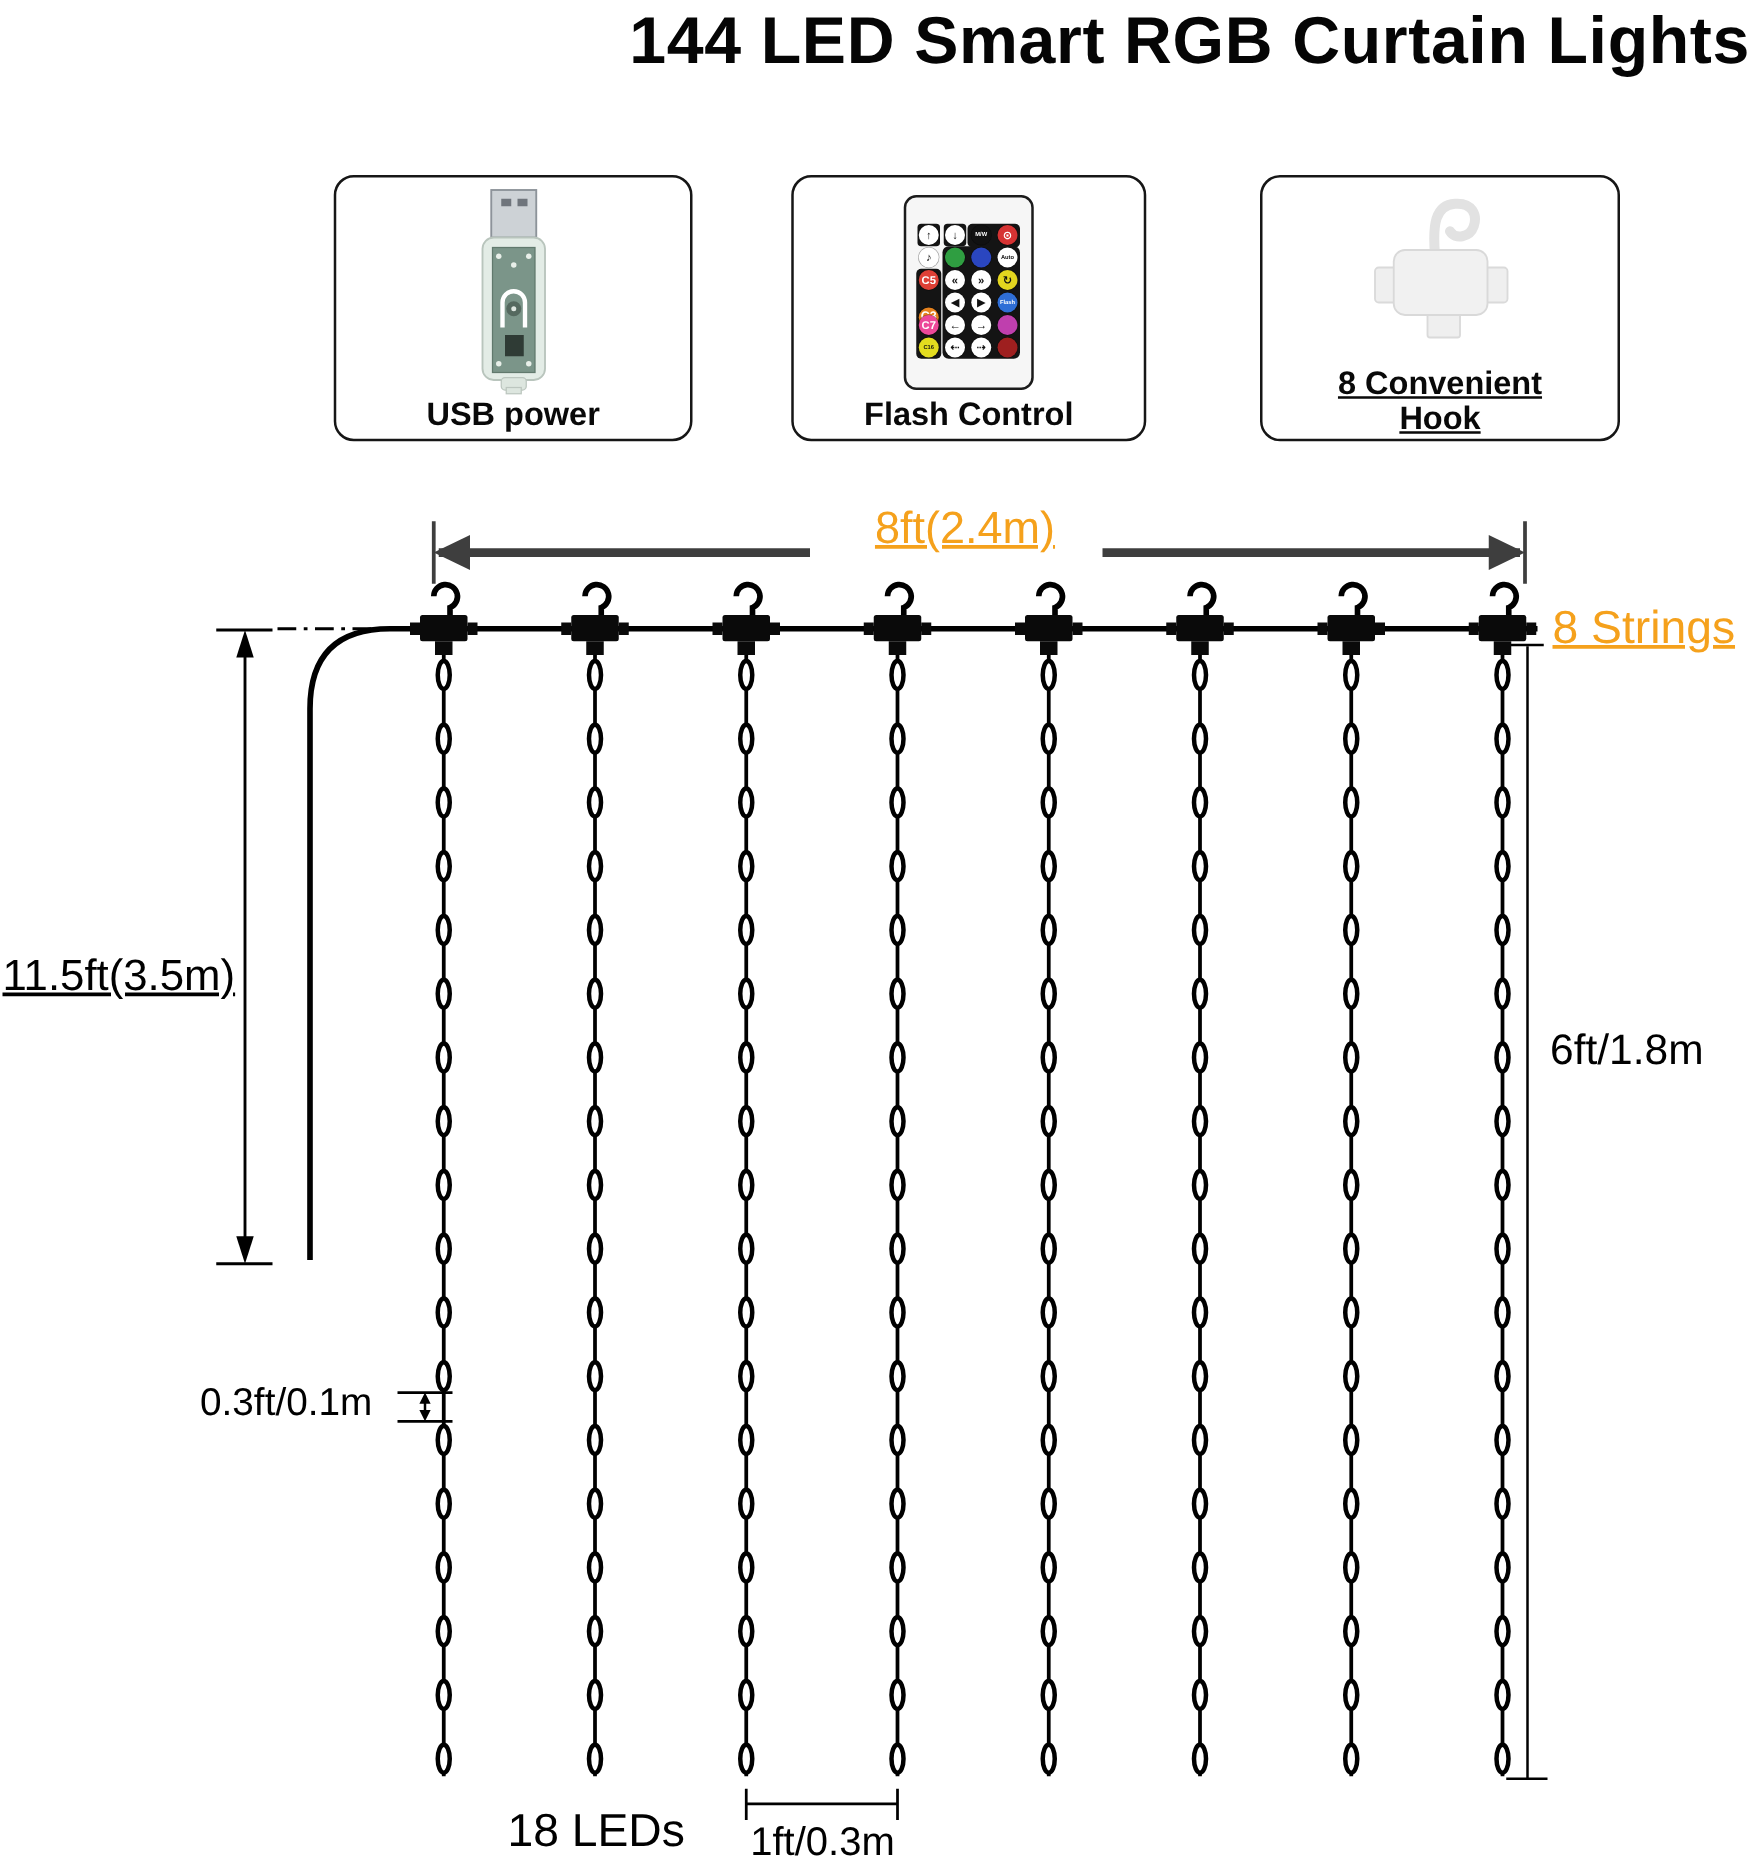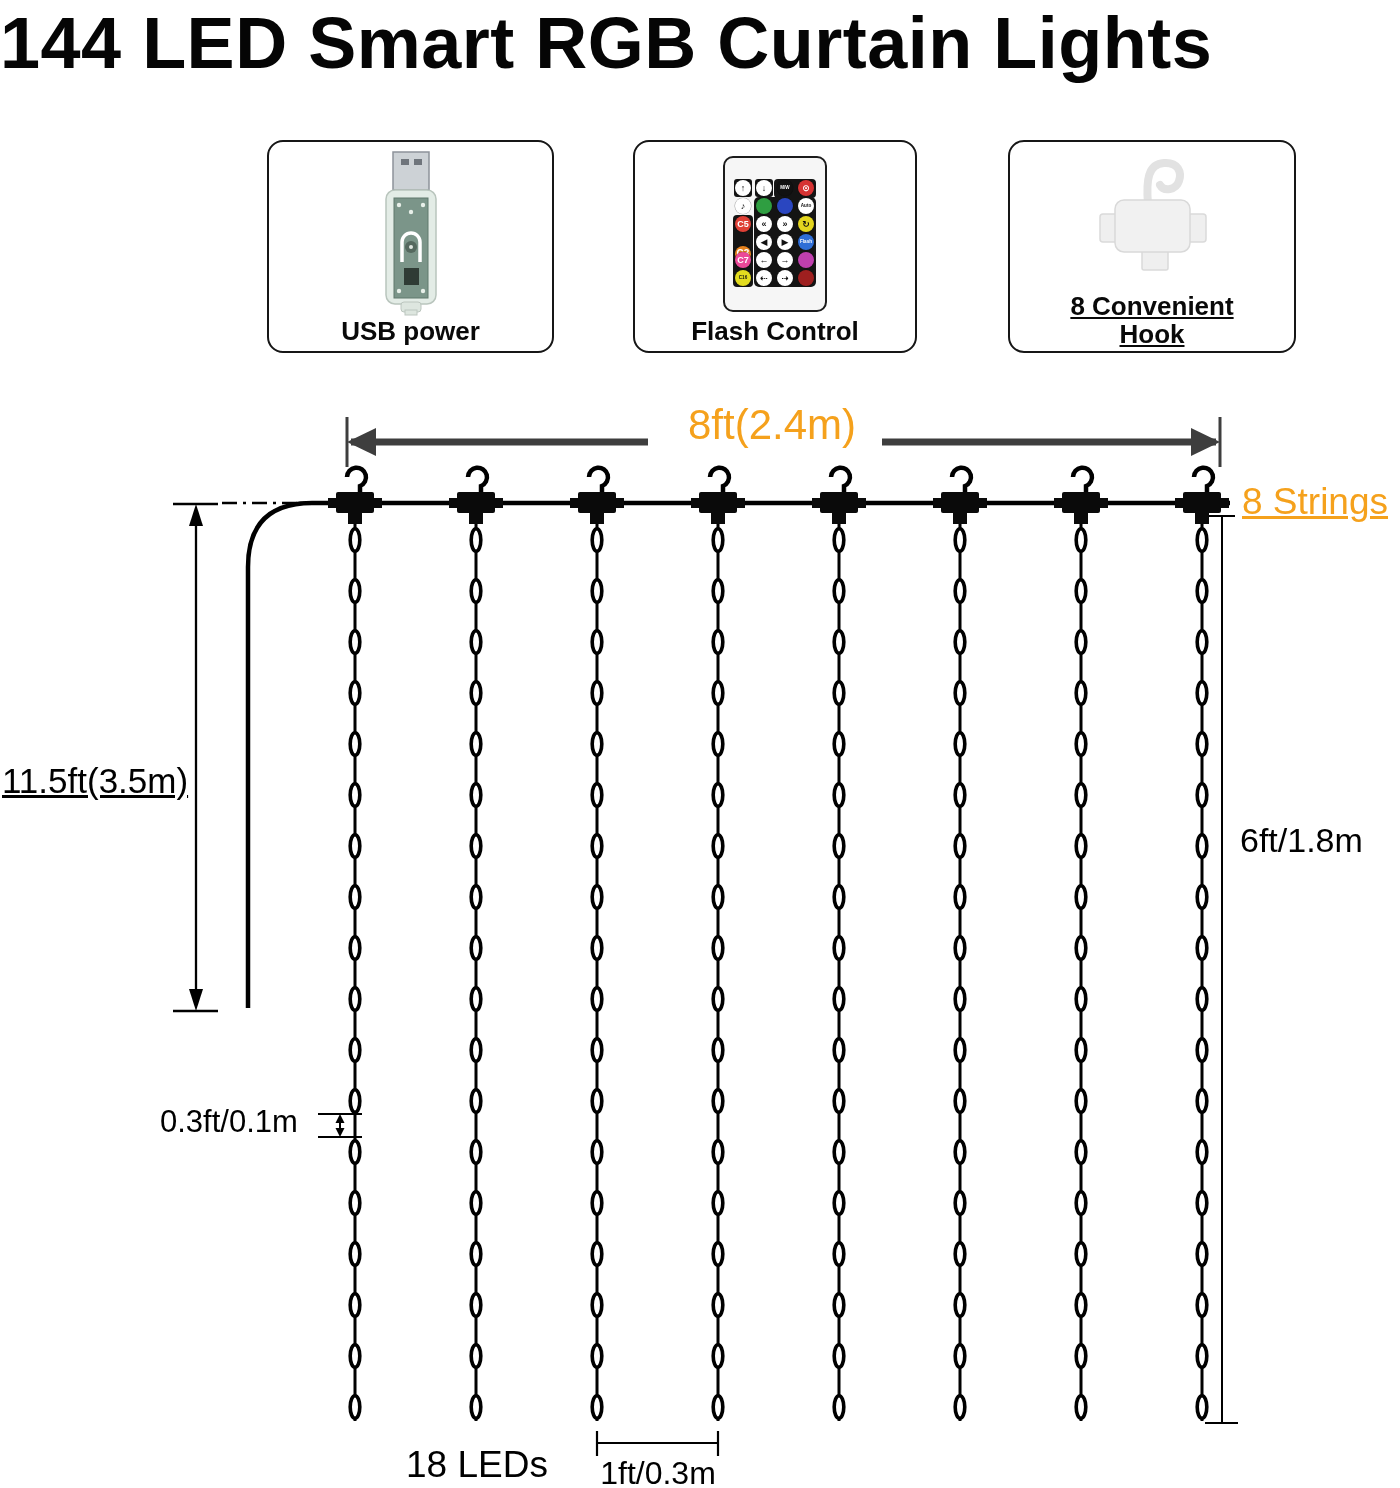--- a/index.html
+++ b/index.html
@@ -1,20 +1,20 @@
 <!DOCTYPE html>
 <html><head>
 <meta charset="utf-8">
 <style>
   html,body{margin:0;padding:0;background:#fff;}
   .page{position:relative;width:1400px;height:1488px;background:#ffffff;overflow:hidden;
         font-family:"Liberation Sans","DejaVu Sans",sans-serif;color:#000;}
   .abs{position:absolute;}
   
-  .title{top:2px;left:0;width:100%;text-align:left;font-size:72px;font-weight:bold;
+  .title{top:2px;left:0;width:100%;text-align:right;font-size:53px;font-weight:bold;
          letter-spacing:0.5px;color:#050505;}
   
   .feature-box{border:2.5px solid #161616;border-radius:16px;background:#fff;}
   .feature-label{position:absolute;left:0;bottom:6px;width:100%;text-align:center;
                  font-size:26px;font-weight:bold;line-height:1.05;color:#090909;}
   .feature-label.two-line{left:50%;transform:translateX(-50%);width:180px;bottom:3px;text-decoration:underline;}
   .graphic-center{position:absolute;left:50%;transform:translateX(-50%);}
   
   .remote{position:absolute;left:50%;transform:translateX(-50%);top:14px;width:100px;height:152px;
           background:#f6f6f6;border:2.5px solid #1c1c1c;border-radius:10px;}
@@ -353,21 +353,21 @@
           <ellipse cx="1202" cy="1152" rx="4.8" ry="11.2" fill="#fff" stroke="#000" stroke-width="3.6"></ellipse>
           <ellipse cx="1202" cy="1203" rx="4.8" ry="11.2" fill="#fff" stroke="#000" stroke-width="3.6"></ellipse>
           <ellipse cx="1202" cy="1254" rx="4.8" ry="11.2" fill="#fff" stroke="#000" stroke-width="3.6"></ellipse>
           <ellipse cx="1202" cy="1305" rx="4.8" ry="11.2" fill="#fff" stroke="#000" stroke-width="3.6"></ellipse>
           <ellipse cx="1202" cy="1356" rx="4.8" ry="11.2" fill="#fff" stroke="#000" stroke-width="3.6"></ellipse>
           <ellipse cx="1202" cy="1407" rx="4.8" ry="11.2" fill="#fff" stroke="#000" stroke-width="3.6"></ellipse>
         </g>
       </g>
   </svg>
 
-  <div class="abs dim-label orange" style="left:642px;top:401px;width:260px;text-align:center;font-size:42px;">8ft(2.4m)</div>
+  <div class="abs dim-label orange" style="left:642px;top:401px;width:260px;text-align:center;font-size:36px;text-decoration:underline;">8ft(2.4m)</div>
   <div class="abs dim-label orange" style="left:1242px;top:481px;font-size:37px;text-decoration:underline;">8 Strings</div>
   <div class="abs dim-label" style="left:2px;top:761px;font-size:35px;text-decoration:underline;">11.5ft(3.5m)</div>
   <div class="abs dim-label" style="left:1240px;top:821px;font-size:34px;">6ft/1.8m</div>
   <div class="abs dim-label" style="left:160px;top:1104px;font-size:31px;">0.3ft/0.1m</div>
   <div class="abs dim-label" style="left:406px;top:1444px;font-size:37px;">18 LEDs</div>
   <div class="abs dim-label" style="left:597px;top:1455px;width:122px;text-align:center;font-size:32px;">1ft/0.3m</div>
 
 </div>
 
 </body></html>

